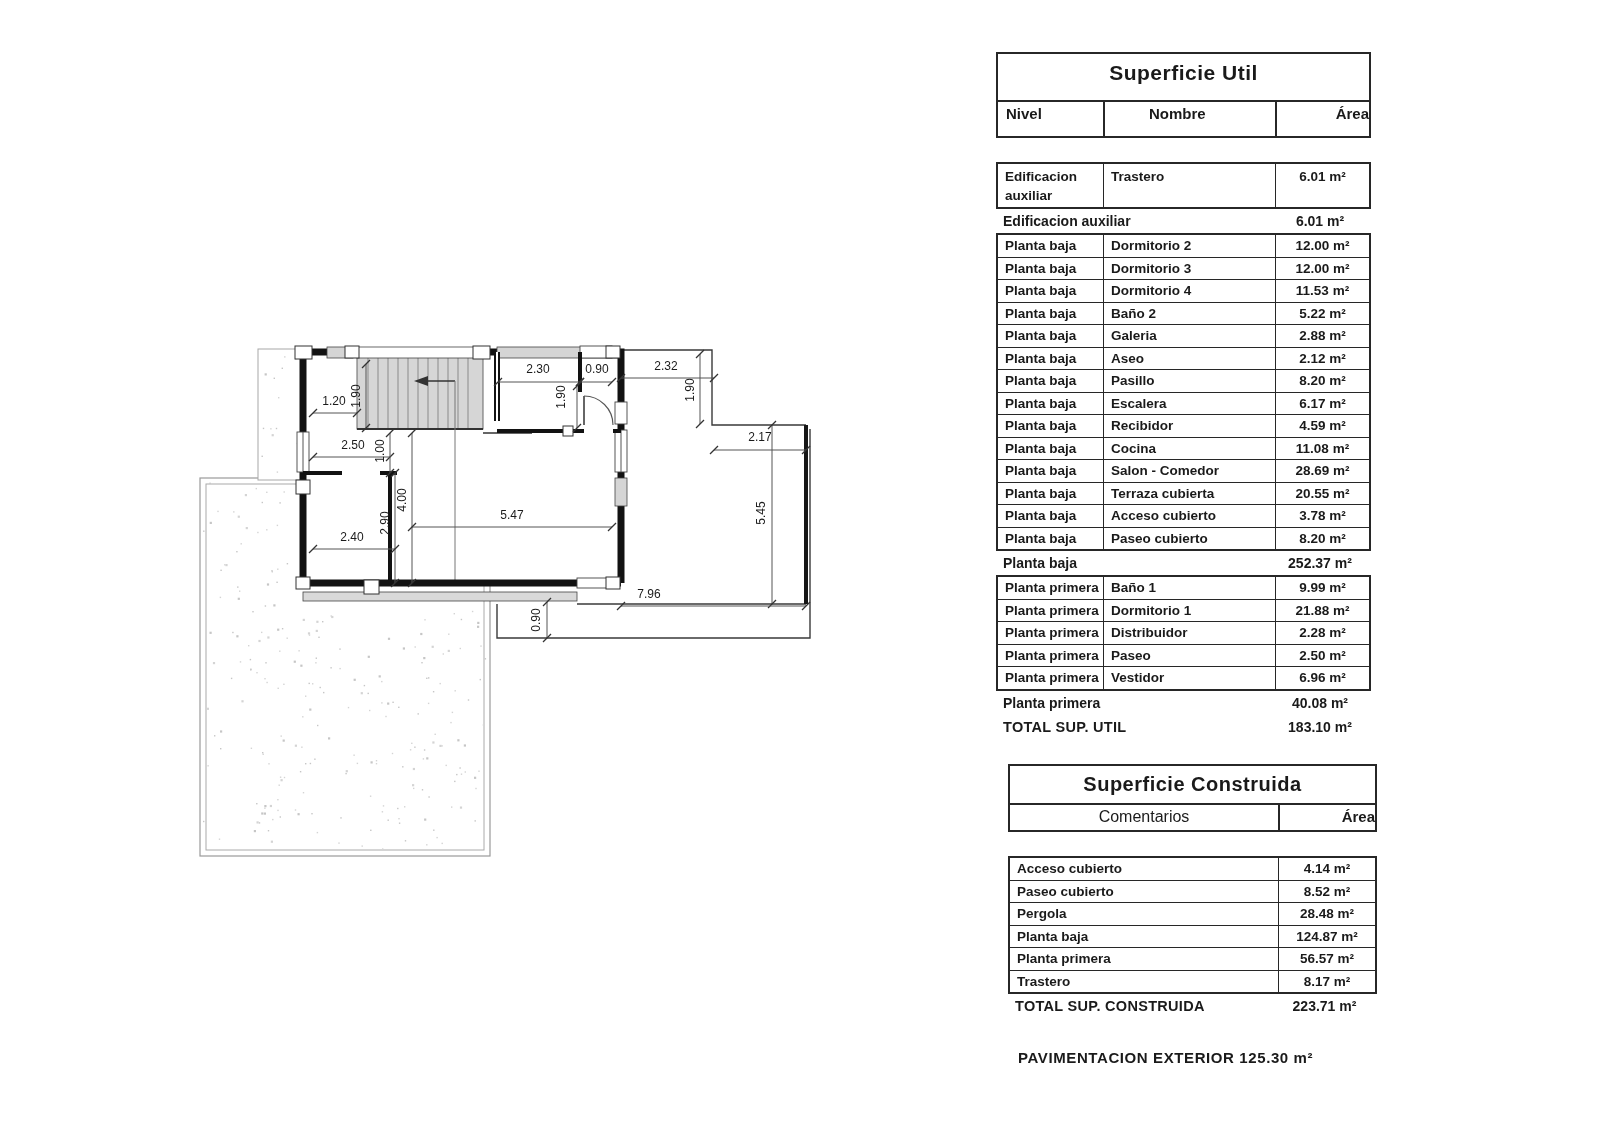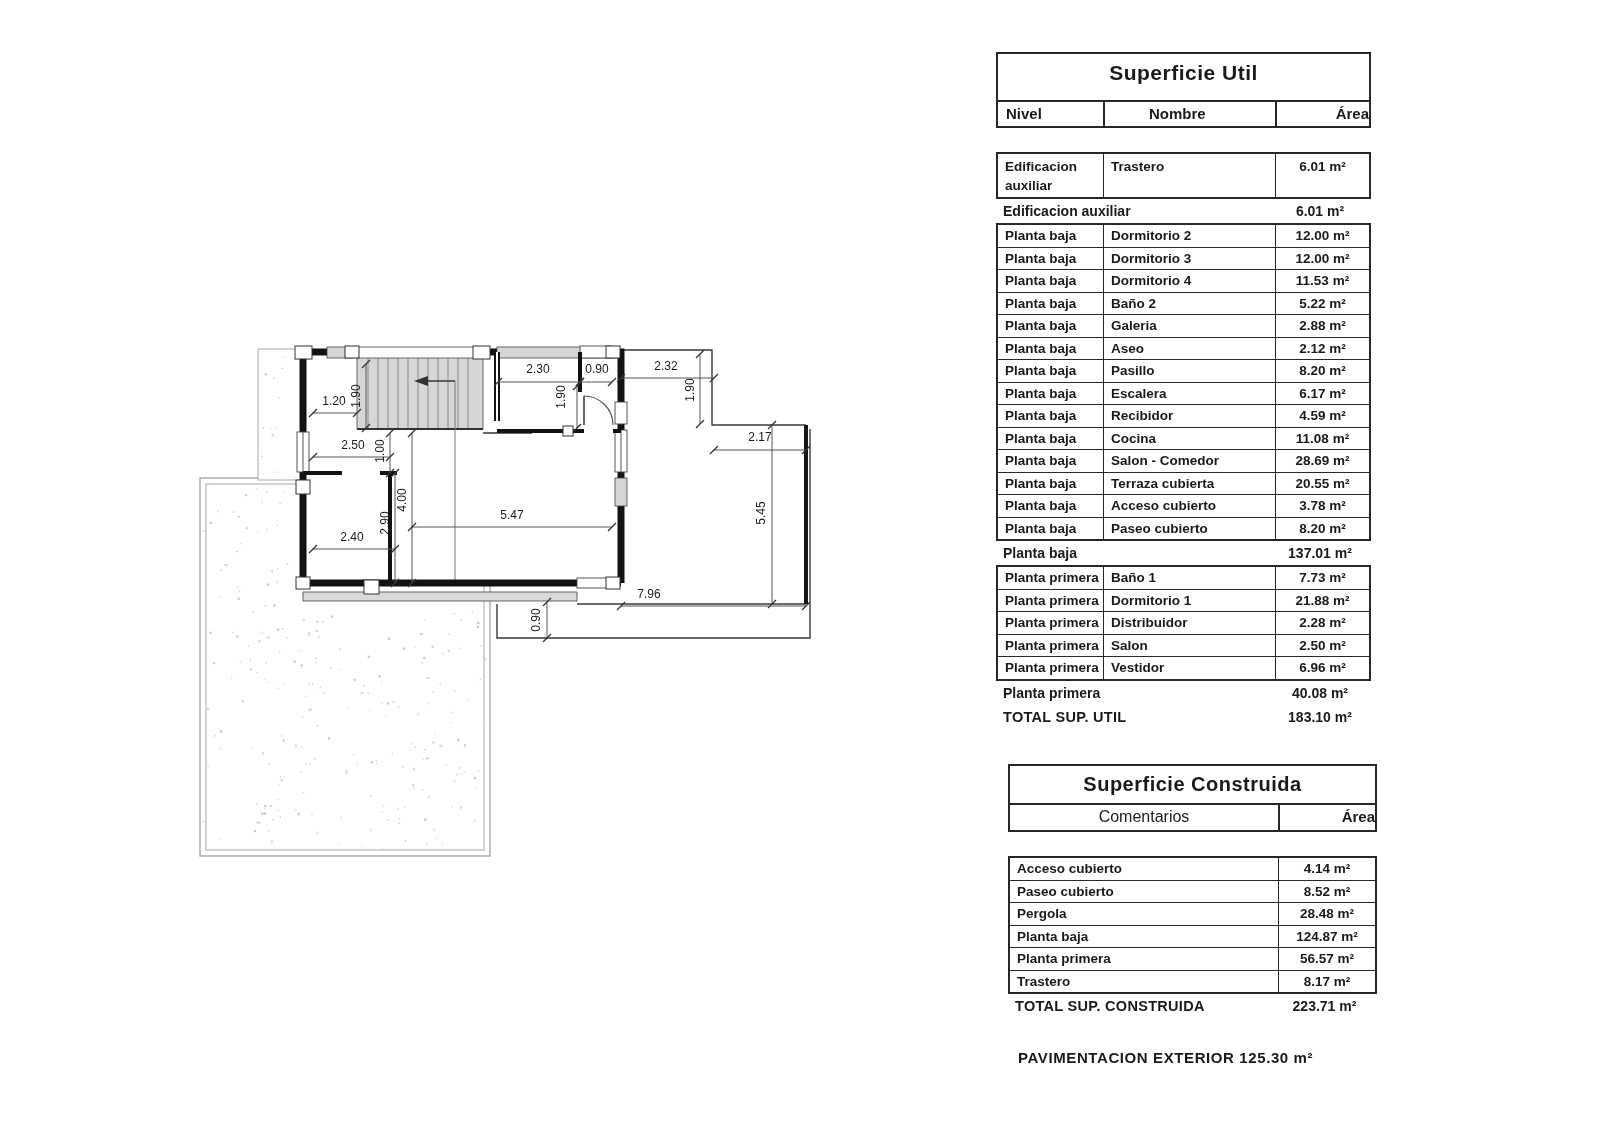--- a/index.html
+++ b/index.html
@@ -9,21 +9,21 @@
 
   
   #plan-svg { position:absolute; left:0; top:0; }
   .dim-label { font-size:12px; fill:#1b1b1b; font-family:"Liberation Sans",sans-serif; }
 
   
   .tbl { position:absolute; }
   .thead { border:2px solid #272727; background:#fff; }
   .ttitle { height:48px; line-height:38px; text-align:center; font-weight:700;
             font-size:21px; border-bottom:2px solid #272727; letter-spacing:0.5px; }
-  .hrow { display:grid; height:24px; }
+  .hrow { display:grid; height:34px; }
   .t1 .hrow { grid-template-columns:105px 172px 94px; }
   .t2 .hrow { grid-template-columns:268px 97px; }
   .hc { font-weight:700; font-size:15px; line-height:24px; padding-left:8px; }
   .hc.mid, .hc.area2 { border-left:2px solid #272727;padding-left:44px; }
   .hc.area { border-left:2px solid #272727; text-align:right; padding-left:0; }
   .hc.center { text-align:center; padding-left:0; font-weight:400; font-size:16px; }
   .tgap { height:24px; }
   .tblock { border:2px solid #272727; }
   .trow { display:grid; }
   .t1 .trow { grid-template-columns:105px 172px 94px; }
@@ -579,41 +579,41 @@
             <div class="cell val">3.78 m²</div>
           </div>
           <div class="trow">
             <div class="cell">Planta baja</div>
             <div class="cell c2">Paseo cubierto</div>
             <div class="cell val">8.20 m²</div>
           </div>
         </div>
         <div class="subrow">
           <div class="sl">Planta baja</div>
-          <div class="sv">137.01 m²</div>
+          <div class="sv">252.37 m²</div>
         </div>
         <div class="tblock">
           <div class="trow">
             <div class="cell">Planta primera</div>
             <div class="cell c2">Baño 1</div>
-            <div class="cell val">7.73 m²</div>
+            <div class="cell val">9.99 m²</div>
           </div>
           <div class="trow">
             <div class="cell">Planta primera</div>
             <div class="cell c2">Dormitorio 1</div>
             <div class="cell val">21.88 m²</div>
           </div>
           <div class="trow">
             <div class="cell">Planta primera</div>
             <div class="cell c2">Distribuidor</div>
             <div class="cell val">2.28 m²</div>
           </div>
           <div class="trow">
             <div class="cell">Planta primera</div>
-            <div class="cell c2">Salon</div>
+            <div class="cell c2">Paseo</div>
             <div class="cell val">2.50 m²</div>
           </div>
           <div class="trow">
             <div class="cell">Planta primera</div>
             <div class="cell c2">Vestidor</div>
             <div class="cell val">6.96 m²</div>
           </div>
         </div>
         <div class="subrow">
           <div class="sl">Planta primera</div>

